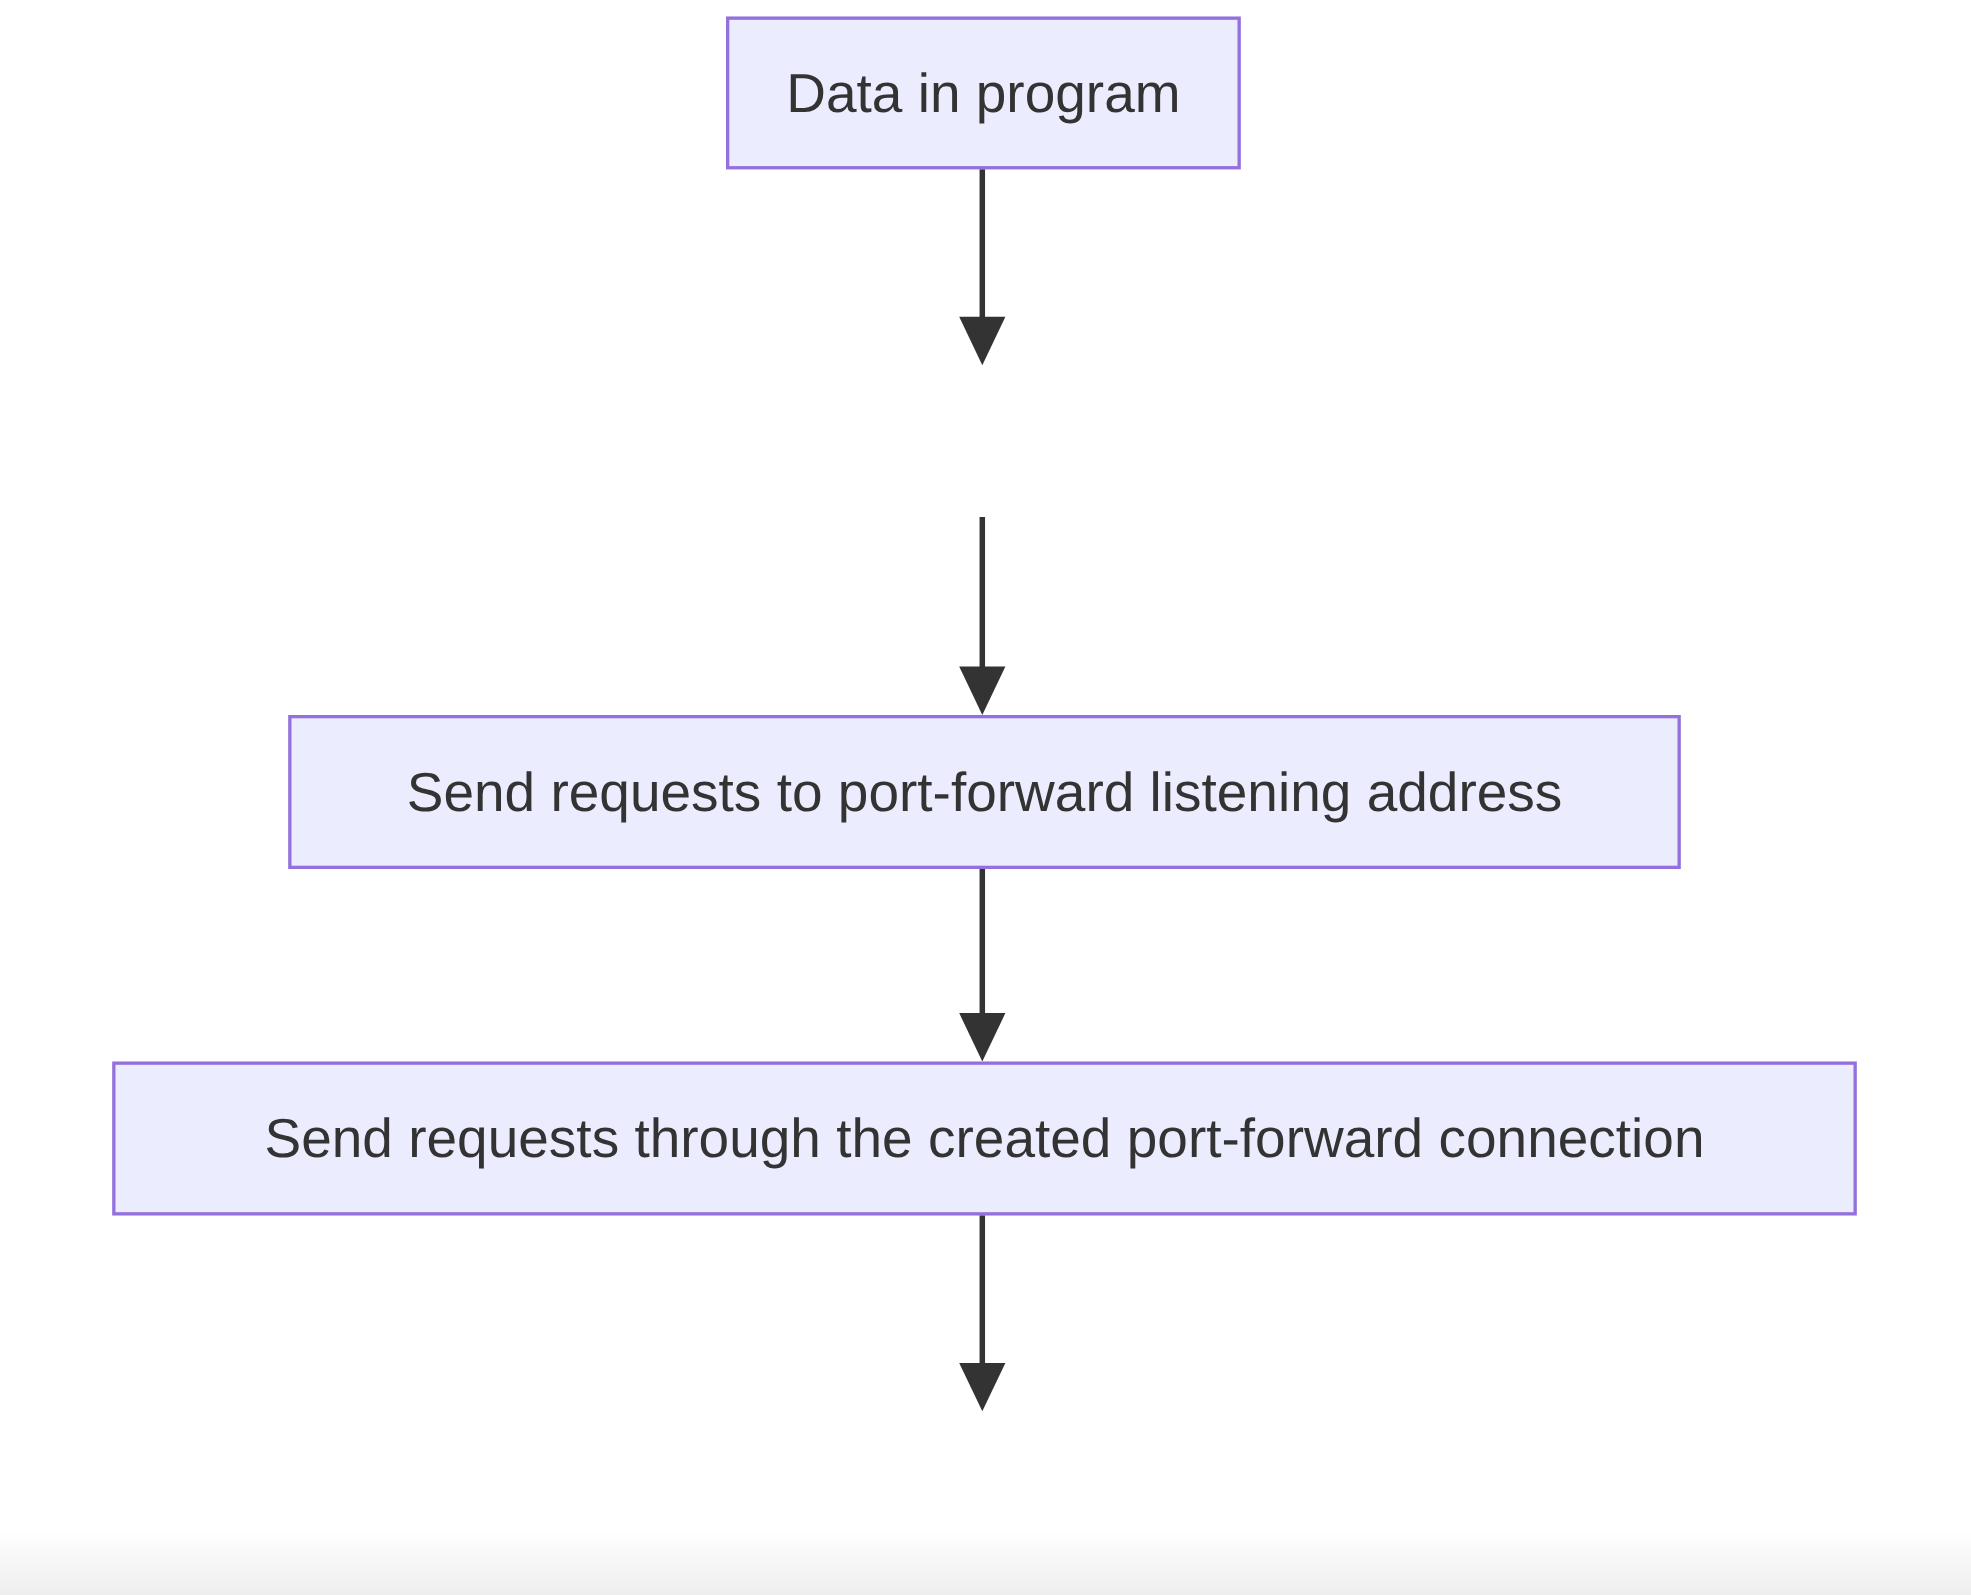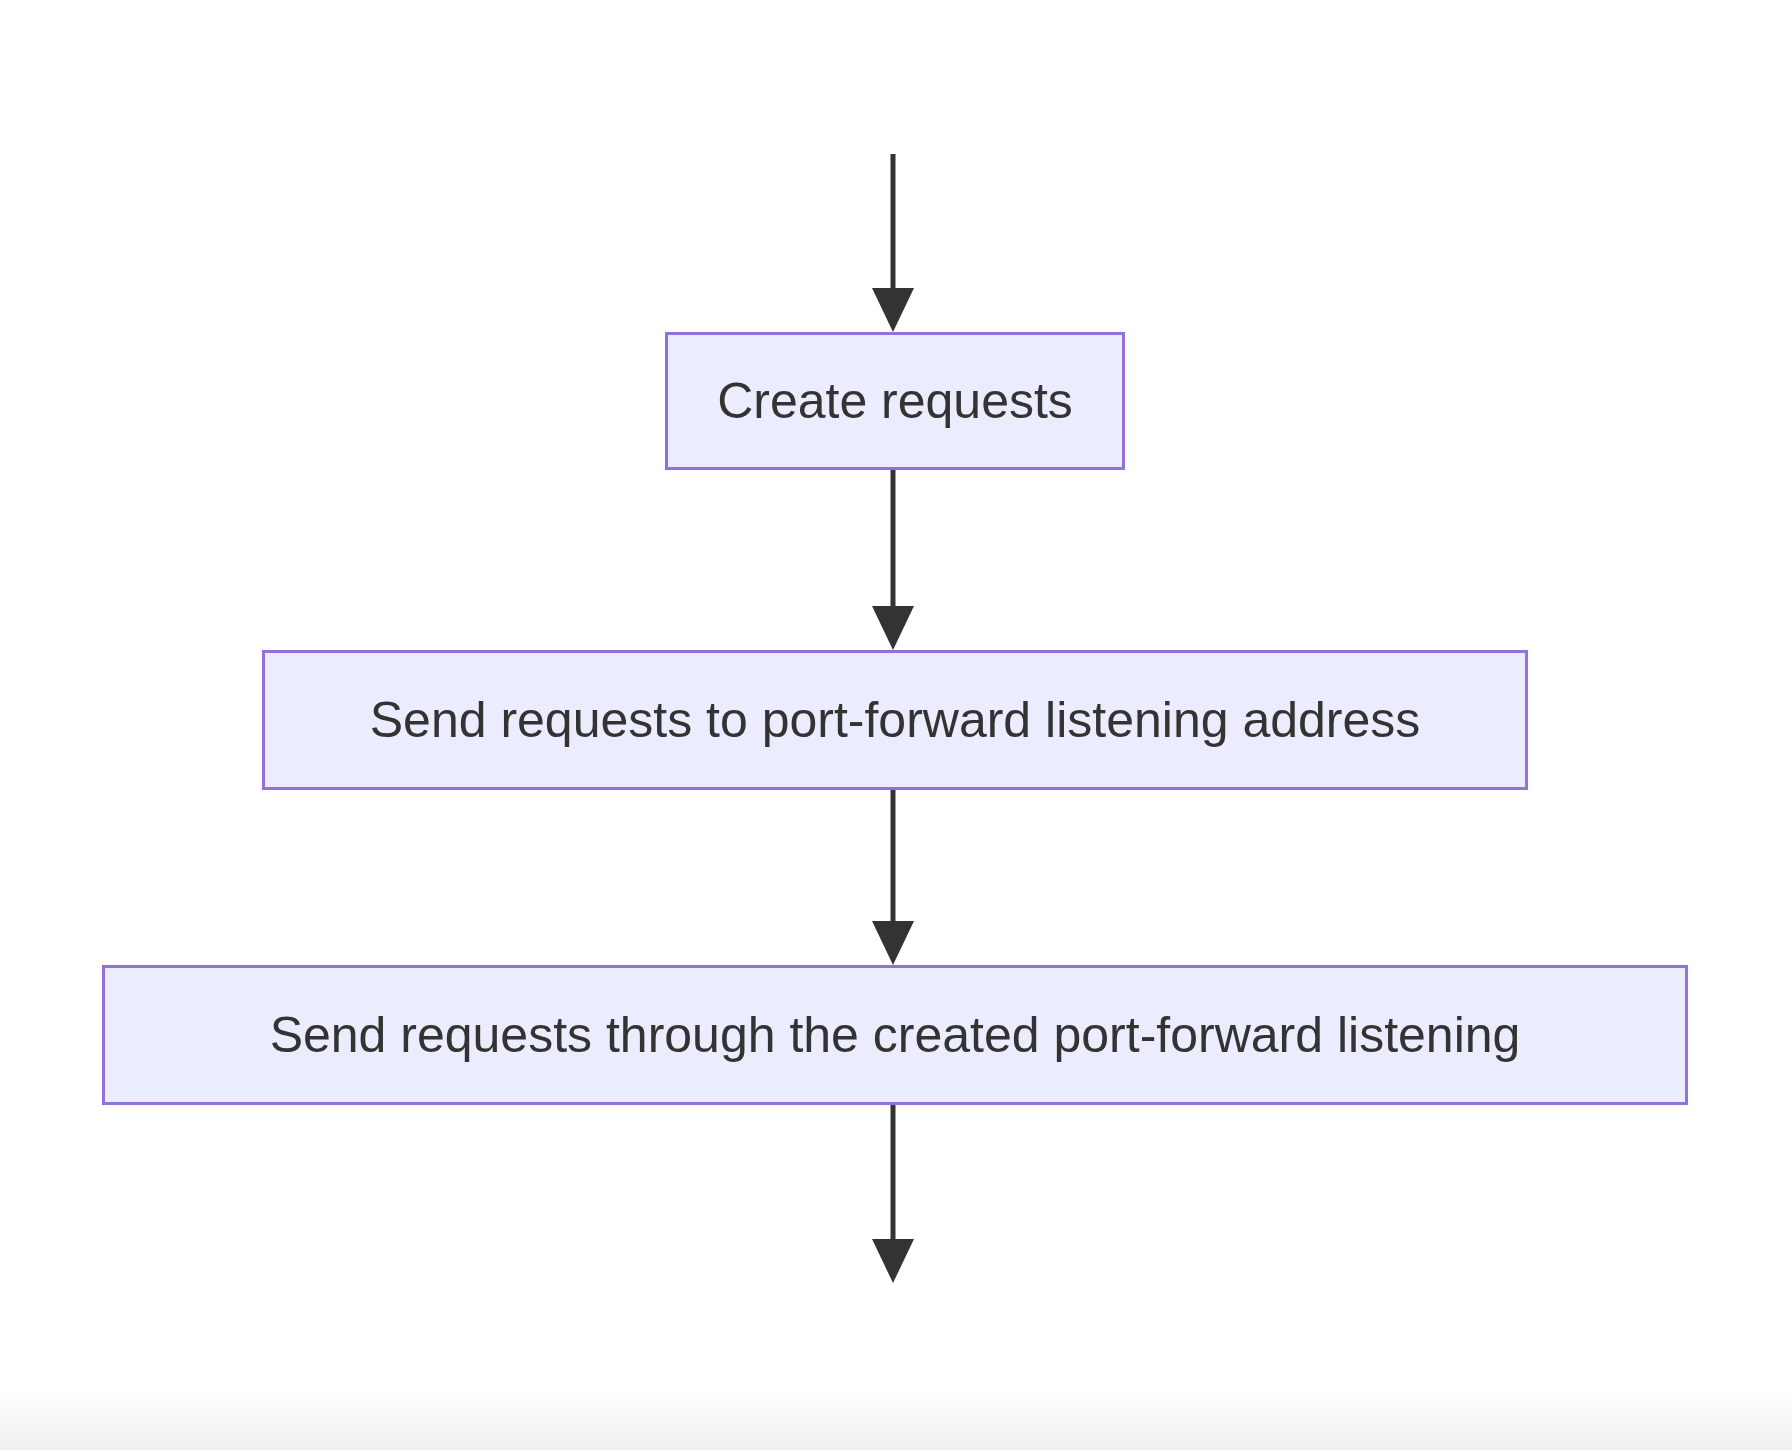--- a/index.html
+++ b/index.html
@@ -71,46 +71,46 @@
     border-left: 21px solid transparent;
     border-right: 21px solid transparent;
     border-top: 44px solid #333333;
   }
 </style>
 </head>
 <body>
 
 <div class="canvas">
 
+  <div class="node node-1">
+    <span>Data in program</span>
+  </div>
 
   <div class="arrow arrow-1">
     <div class="arrow-line"></div>
     <div class="arrow-head"></div>
   </div>
 
-  <div class="node node-2">
-    <span>Create requests</span>
-  </div>
 
   <div class="arrow arrow-2">
     <div class="arrow-line"></div>
     <div class="arrow-head"></div>
   </div>
 
   <div class="node node-3">
     <span>Send requests to port-forward listening address</span>
   </div>
 
   <div class="arrow arrow-3">
     <div class="arrow-line"></div>
     <div class="arrow-head"></div>
   </div>
 
   <div class="node node-4">
-    <span>Send requests through the created port-forward listening</span>
+    <span>Send requests through the created port-forward connection</span>
   </div>
 
   <div class="arrow arrow-4">
     <div class="arrow-line"></div>
     <div class="arrow-head"></div>
   </div>
 
 
   <div class="bottom-fade"></div>
 

